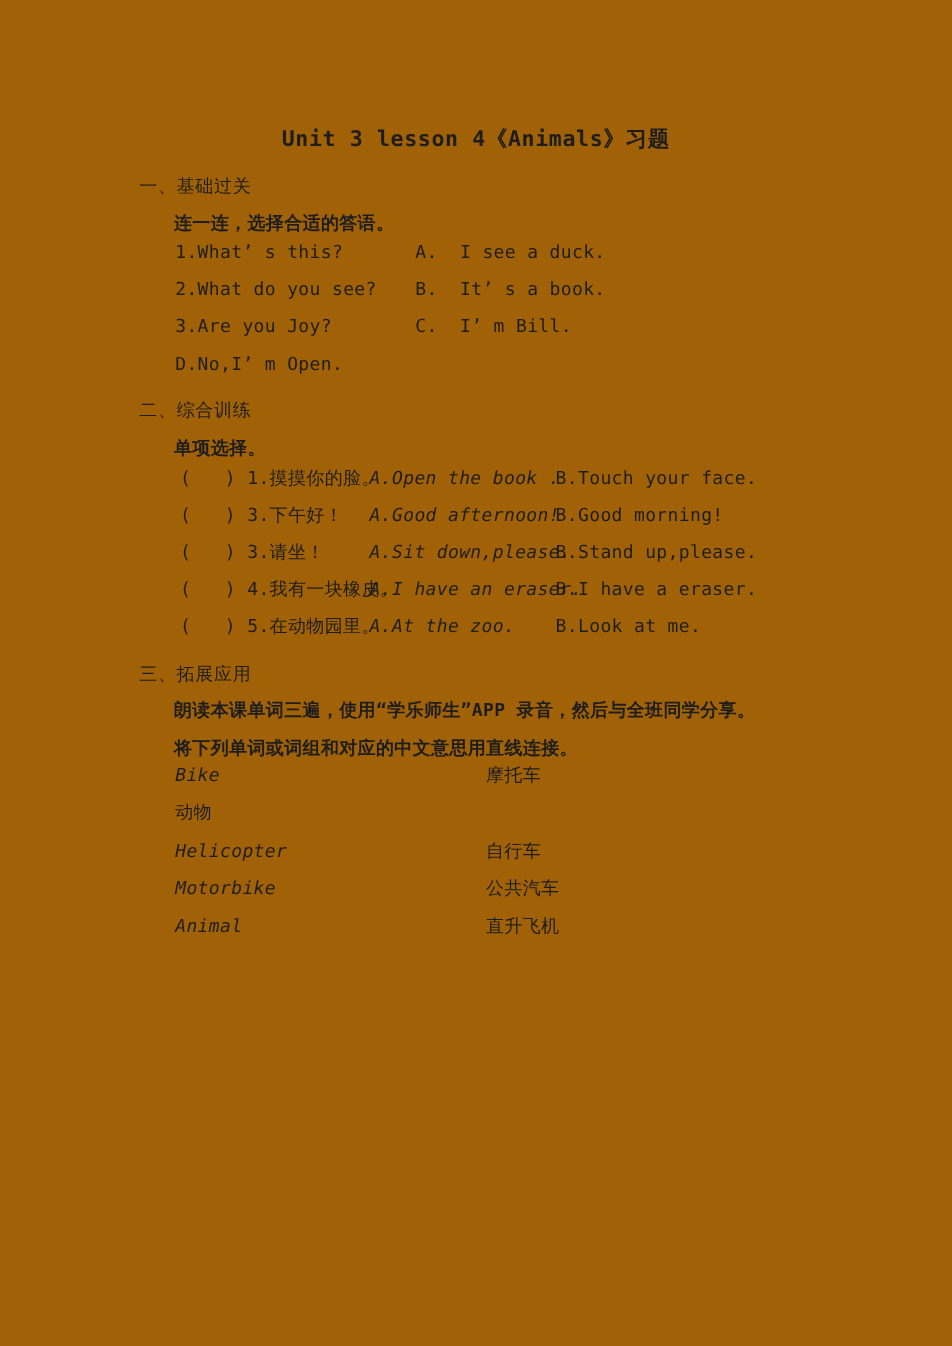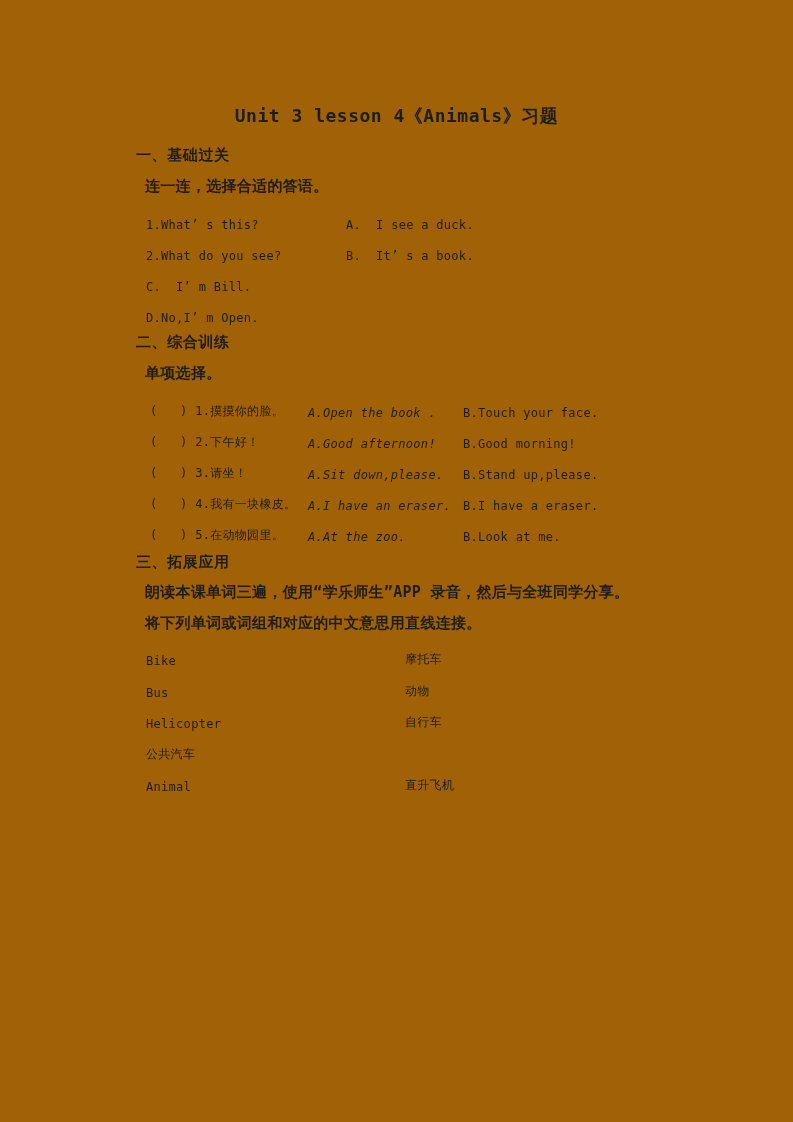--- a/index.html
+++ b/index.html
@@ -16,48 +16,48 @@
   .abs { position: absolute; }
   .title {
     top: 104px; left: 0; width: 100%;
     text-align: center;
     font-size: 18px;
     font-weight: bold;
     letter-spacing: 0.5px;
     white-space: pre;
   }
   .heading {
-    left: 136px;
+    left: 116px;
     font-size: 15px;
-    font-weight: bold;
+    font-weight: normal;
     letter-spacing: 0.6px;
     white-space: pre;
   }
   .body-line {
     left: 145px;
     font-size: 15px;
     letter-spacing: 0.3px;
     white-space: pre;
     font-weight: bold;
   }
   .list { left: 146px; }
   .row {
     display: flex;
-    align-items: flex-end;
+    align-items: flex-start;
     height: 31px;
-    font-size: 12px;
+    font-size: 15px;
     letter-spacing: 0.3px;
     white-space: pre;
   }
   .word-row { height: 31.4px; }
   .pair-q { width: 200px; flex: none; }
   .choice-list { left: 150px; }
   .choice-stem { width: 158px; flex: none; }
   .choice-a { width: 155px; flex: none; font-style: italic; }
-  .word-en { width: 259px; flex: none; }
+  .word-en { width: 259px; flex: none; font-style: italic; }
   #pairs   { top: 201px; }
   #choices { top: 389px; }
   #words   { top: 637px; }
   .s1h { top: 146px; }
   .s1i { top: 177px; }
   .s2h { top: 333px; }
   .s2i { top: 364px; }
   .s3h { top: 553px; }
   .s3p1 { top: 583px; }
   .s3p2 { top: 614px; }
@@ -76,39 +76,40 @@
     <span class="pair-q">1.What’ s this?</span>
     <span class="pair-a">A.  I see a duck.</span>
   </div>
 
   <div class="row">
     <span class="pair-q">2.What do you see?</span>
     <span class="pair-a">B.  It’ s a book.</span>
   </div>
 
   <div class="row">
+    <span class="pair-q">3.Are you Joy?</span>
     <span class="pair-a">C.  I’ m Bill.</span>
   </div>
 
   <div class="row">
     <span class="pair-a">D.No,I’ m Open.</span>
   </div>
 </div>
 
   <div class="abs heading s2h">二、综合训练</div>
   <div class="abs body-line s2i">单项选择。</div>
   <div class="abs choice-list" id="choices">
   <div class="row">
     <span class="choice-stem">(   ) 1.摸摸你的脸。</span>
     <span class="choice-a">A.Open the book .</span>
     <span class="choice-b">B.Touch your face.</span>
   </div>
 
   <div class="row">
-    <span class="choice-stem">(   ) 2.下午好！</span>
+    <span class="choice-stem">(   ) 3.下午好！</span>
     <span class="choice-a">A.Good afternoon!</span>
     <span class="choice-b">B.Good morning!</span>
   </div>
 
   <div class="row">
     <span class="choice-stem">(   ) 3.请坐！</span>
     <span class="choice-a">A.Sit down,please.</span>
     <span class="choice-b">B.Stand up,please.</span>
   </div>
 
@@ -128,30 +129,30 @@
   <div class="abs heading s3h">三、拓展应用</div>
   <div class="abs body-line s3p1">朗读本课单词三遍，使用“学乐师生”APP 录音，然后与全班同学分享。</div>
   <div class="abs body-line s3p2">将下列单词或词组和对应的中文意思用直线连接。</div>
   <div class="abs list" id="words">
   <div class="row word-row">
     <span class="word-en">Bike</span>
     <span class="word-zh">摩托车</span>
   </div>
 
   <div class="row word-row">
-    <span class="word-en">Bus</span>
     <span class="word-zh">动物</span>
   </div>
 
   <div class="row word-row">
     <span class="word-en">Helicopter</span>
     <span class="word-zh">自行车</span>
   </div>
 
   <div class="row word-row">
+    <span class="word-en">Motorbike</span>
     <span class="word-zh">公共汽车</span>
   </div>
 
   <div class="row word-row">
     <span class="word-en">Animal</span>
     <span class="word-zh">直升飞机</span>
   </div>
 </div>
 
 </div>

